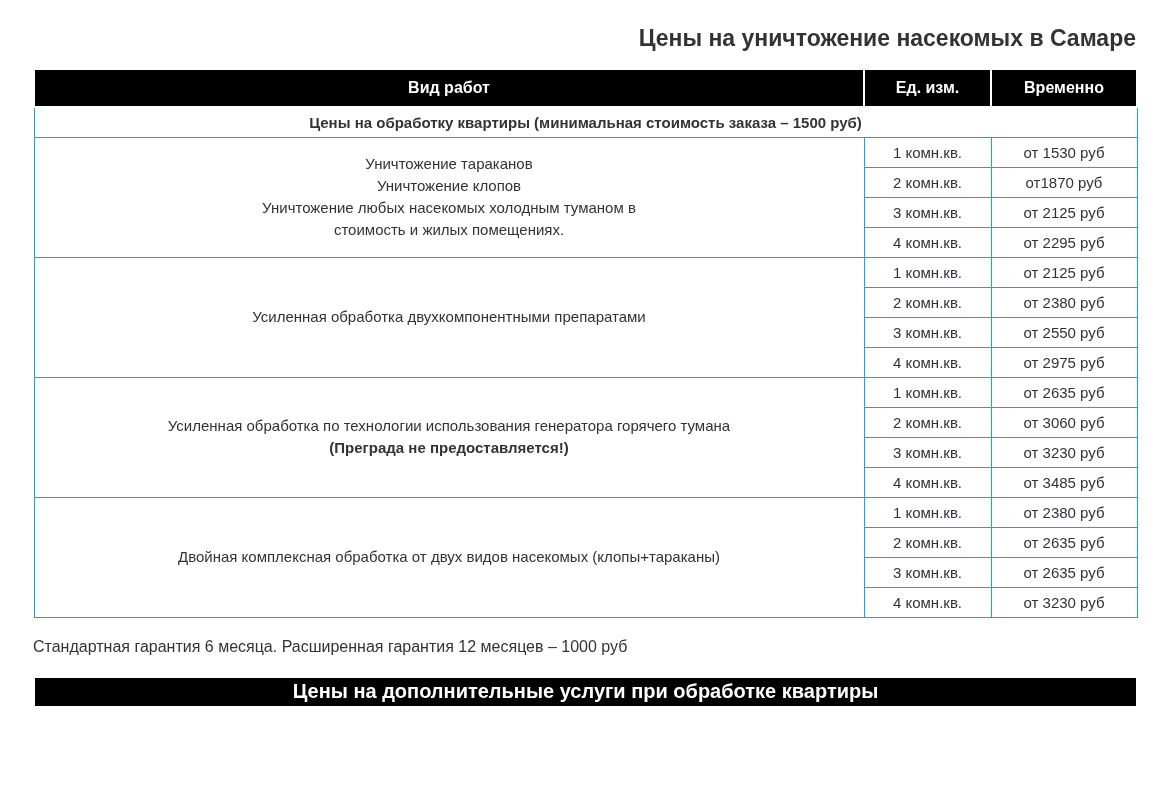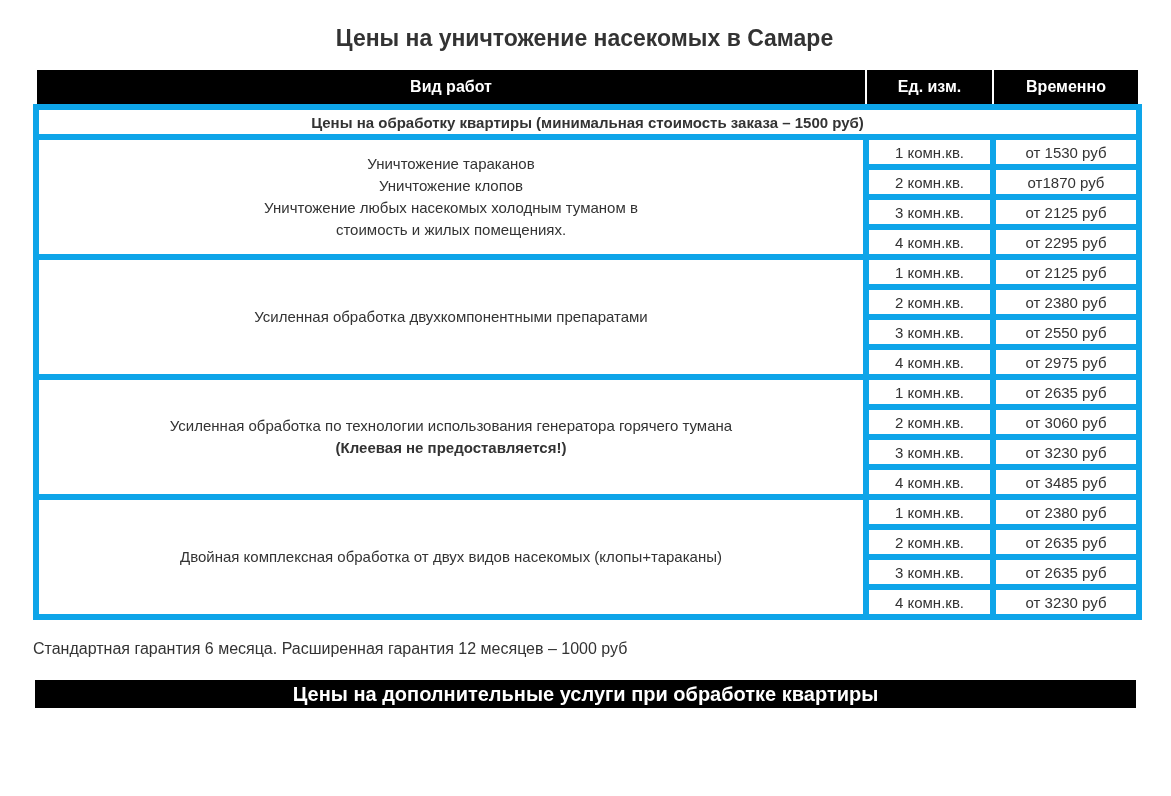--- a/index.html
+++ b/index.html
@@ -12,30 +12,30 @@
   .page {
     width: 1103px;
     margin: 0 auto 0 33px;
     padding-top: 24px;
   }
   h1.page-title {
     margin: 0 0 16px 0;
     font-size: 23px;
     line-height: 28px;
     font-weight: bold;
-    text-align: center;
+    text-align: right;
     color: #333333;
   }
   table.price-table {
     width: 1103px;
     border-collapse: collapse;
     table-layout: fixed;
   }
   table.price-table td {
-    border: 6px solid #0ea5e9;
+    border: 1px solid #0ea5e9;
     text-align: center;
     vertical-align: middle;
     font-size: 15px;
     color: #333333;
     padding: 3px 8px;
     box-sizing: border-box;
   }
   table.price-table th {
     background: #000000;
     color: #ffffff;
@@ -149,21 +149,21 @@
         <td class="price">от 2550 руб</td>
       </tr>
       <tr>
         <td class="unit">4 комн.кв.</td>
         <td class="price">от 2975 руб</td>
       </tr>
 
       <tr>
         <td rowspan="4" class="desc">
           <div>Усиленная обработка по технологии использования генератора горячего тумана</div>
-          <div class="bold-note">(Клеевая не предоставляется!)</div>
+          <div class="bold-note">(Преграда не предоставляется!)</div>
         </td>
         <td class="unit">1 комн.кв.</td>
         <td class="price">от 2635 руб</td>
       </tr>
       <tr>
         <td class="unit">2 комн.кв.</td>
         <td class="price">от 3060 руб</td>
       </tr>
       <tr>
         <td class="unit">3 комн.кв.</td>

